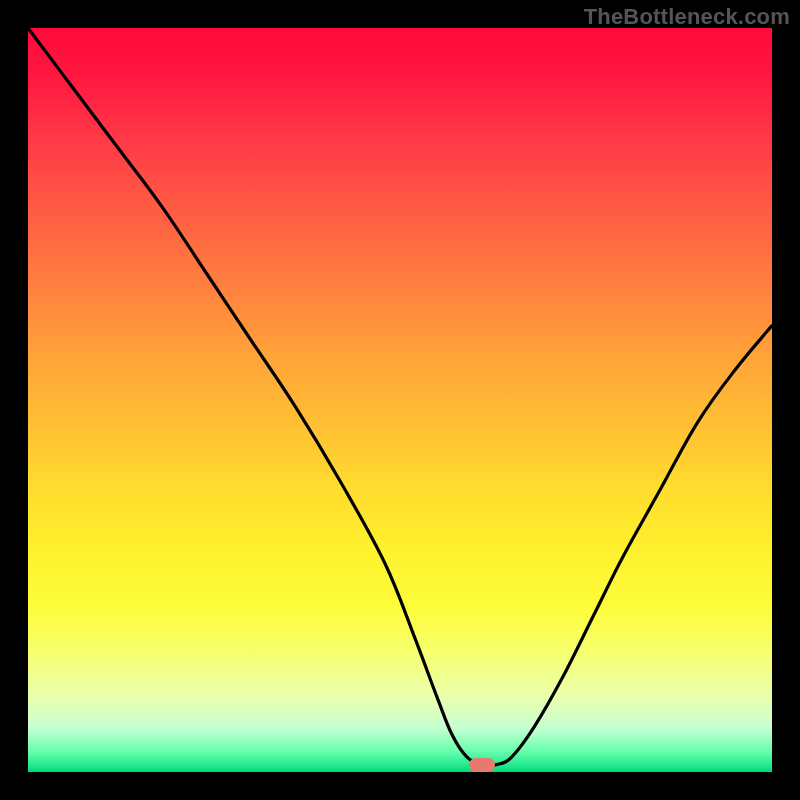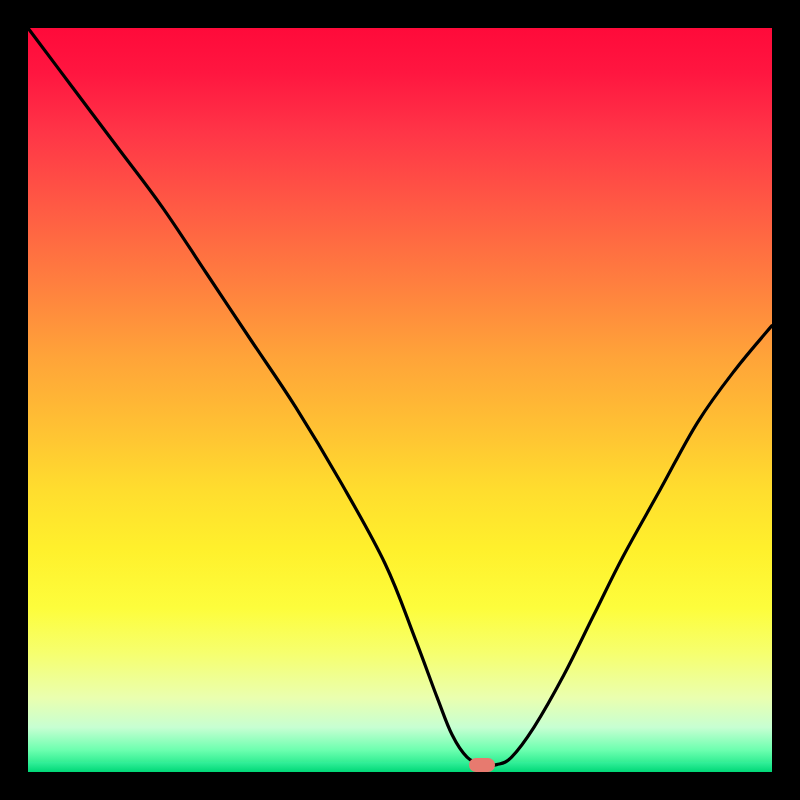--- a/index.html
+++ b/index.html
@@ -80,20 +80,21 @@
     border-radius: 8px;
     z-index: 3;
     transform: translate(-50%, -50%);
   }
 </style>
 </head>
 <body>
 
 <div class="frame">
 
+  <div class="watermark">TheBottleneck.com</div>
 
   <div class="plot">
     <div class="gradient-bg"></div>
     <div class="green-band"></div>
 
     <svg class="curve" viewBox="0 0 744 744" preserveAspectRatio="none">
       <path id="curve-path" d="M 0.0 0.0 C 8.0 10.7, 28.6 38.1, 44.6 59.5 C 60.7 80.9, 73.2 97.6, 89.3 119.0 C 105.4 140.5, 117.8 155.8, 133.9 178.6 C 150.0 201.3, 162.5 221.4, 178.6 245.5 C 194.6 269.6, 207.1 288.4, 223.2 312.5 C 239.3 336.6, 251.8 354.0, 267.8 379.4 C 283.9 404.9, 296.4 425.7, 312.5 453.8 C 328.6 482.0, 343.7 507.6, 357.1 535.7 C 370.5 563.8, 377.5 586.0, 386.9 610.1 C 396.3 634.2, 402.5 652.2, 409.2 669.6 C 415.9 687.0, 418.7 696.1, 424.1 706.8 C 429.4 717.5, 433.6 723.8, 439.0 729.1 C 444.3 734.5, 448.5 735.2, 453.8 736.6 C 459.2 737.9, 463.4 737.9, 468.7 736.6 C 474.1 735.2, 476.9 735.8, 483.6 729.1 C 490.3 722.4, 496.5 714.1, 505.9 699.4 C 515.3 684.6, 525.0 667.4, 535.7 647.3 C 546.4 627.2, 554.7 609.2, 565.4 587.8 C 576.2 566.3, 583.1 551.0, 595.2 528.2 C 607.3 505.5, 619.0 485.4, 632.4 461.3 C 645.8 437.2, 656.2 415.7, 669.6 394.3 C 683.0 372.9, 693.4 359.6, 706.8 342.2 C 720.2 324.8, 737.3 305.6, 744.0 297.6" fill="none" stroke-width="3.2" stroke-linecap="round" stroke-linejoin="round" stroke="#000000"></path>
     </svg>
 
     <div id="min-marker" class="marker" style="background: rgb(231, 122, 111); left: 453.84px; top: 736.56px;"></div>

